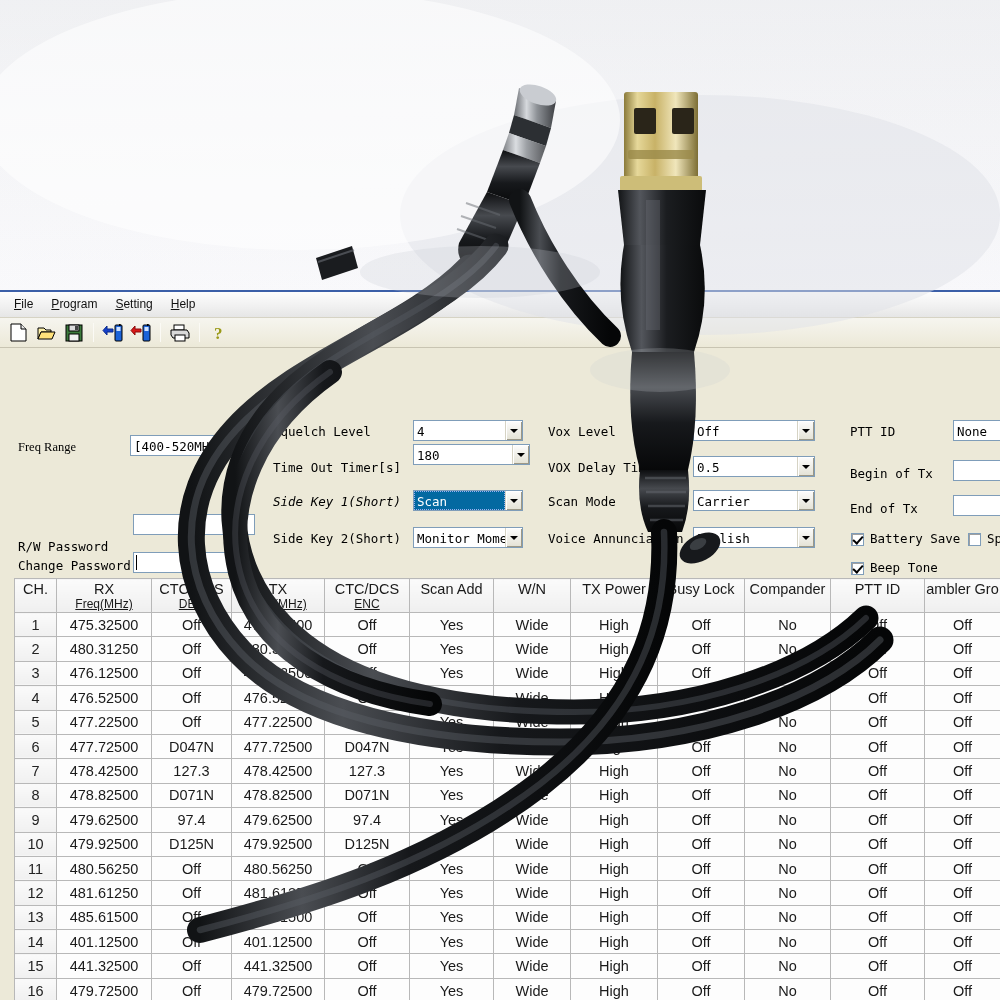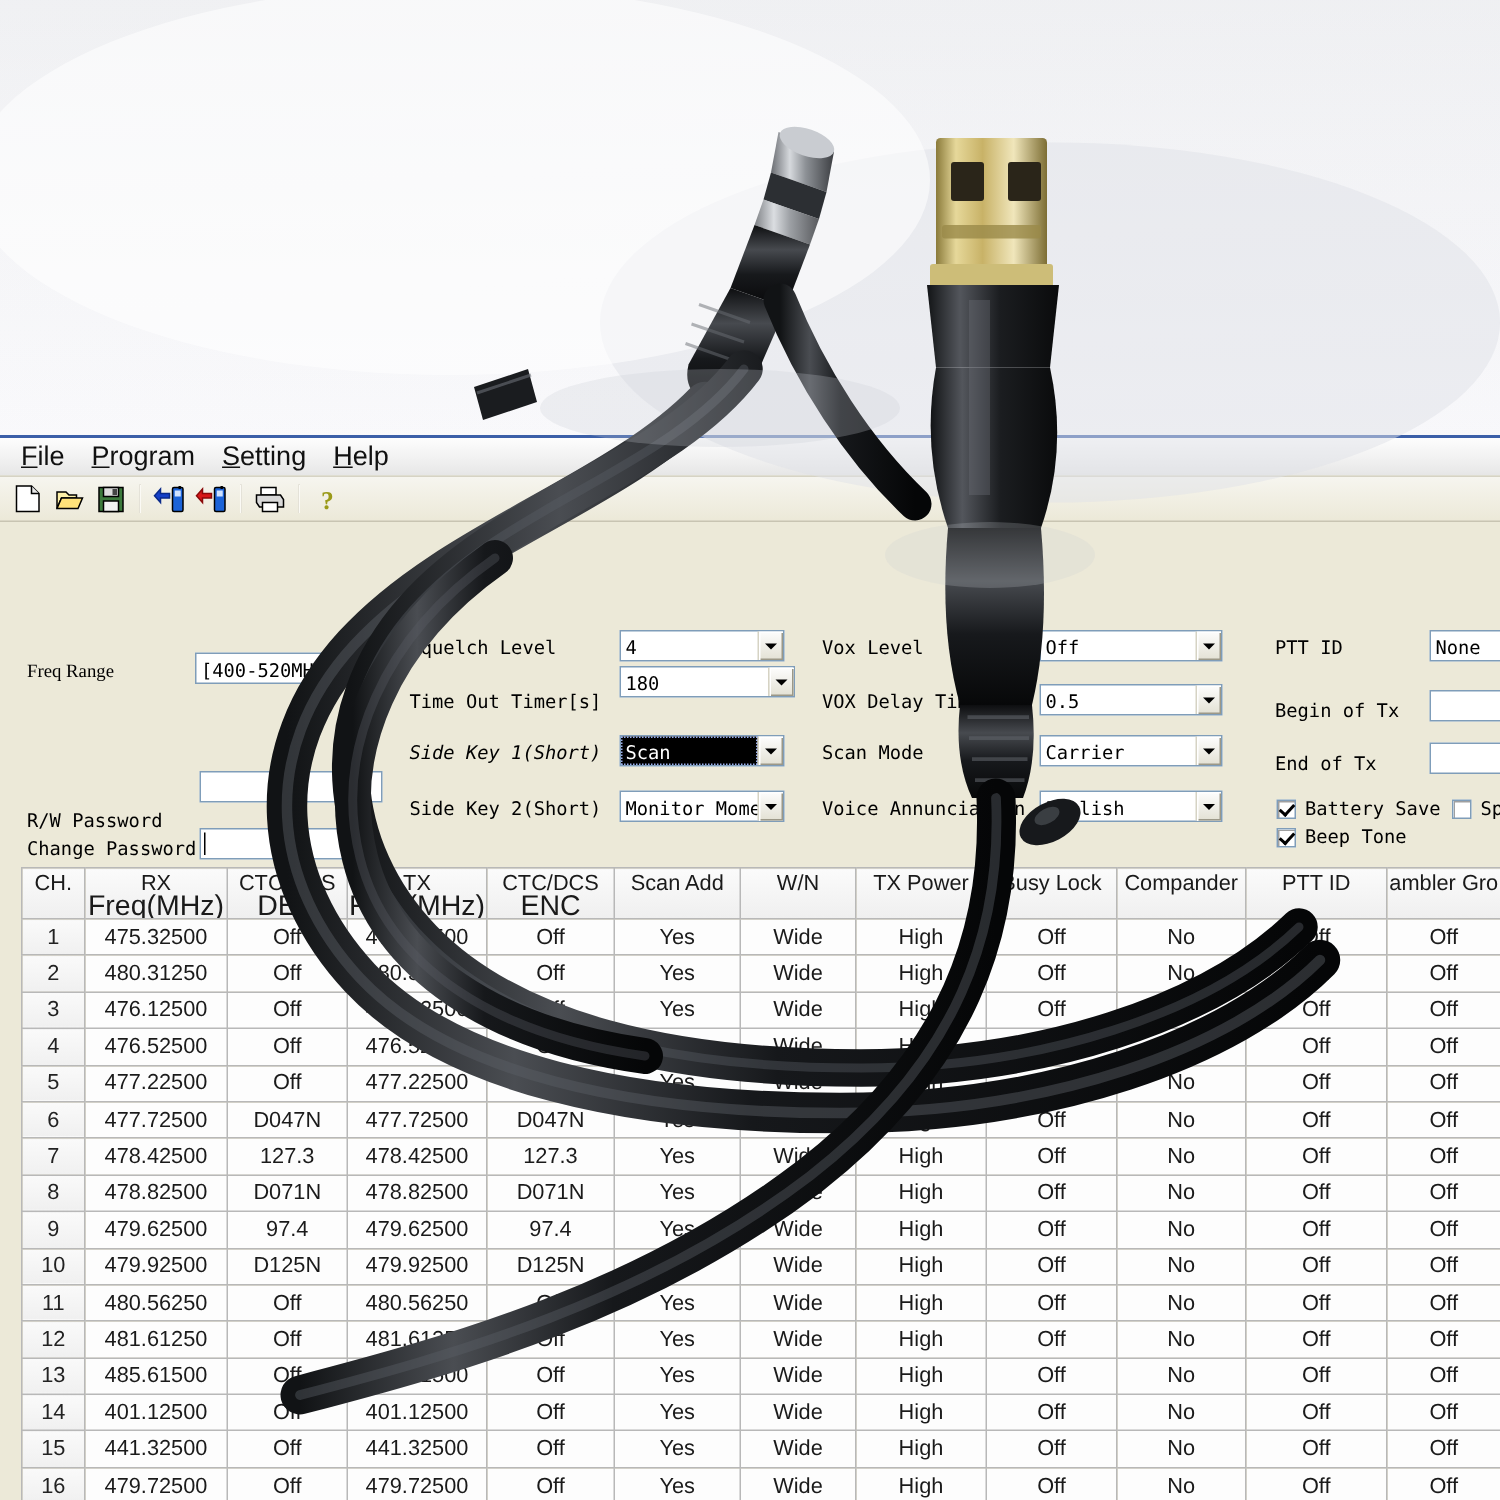--- a/index.html
+++ b/index.html
@@ -24,21 +24,21 @@
     background: #ece9d8;
     border-top: 2px solid #3b5fa8;
     z-index: 2;
   }
 
   
   #menu-bar {
     height: 26px; background: linear-gradient(180deg,#fdfdfd 0%,#f1f1f1 55%,#e6e6e6 100%);
     display: flex; align-items: center; padding-left: 6px;
     border-bottom: 1px solid #d6d3c4;
-    font-size: 18px; color: #111;
+    font-size: 12px; color: #111;
   }
   .menu-item {
     padding: 2px 10px 3px 8px; cursor: default; white-space: nowrap;
     font-family: "Liberation Sans", sans-serif;
   }
   .menu-item .mn { text-decoration: underline; }
 
   
   #toolbar {
     height: 30px; background: linear-gradient(180deg,#f6f5ef 0%,#ece9d8 100%);
@@ -77,21 +77,21 @@
     border: 1px solid #7f9db9;
     display: flex; align-items: stretch;
     font-family: "DejaVu Sans Mono", monospace;
     font-size: 12.5px;
   }
   .combo .val {
     flex: 1; padding: 2px 2px 0 3px; overflow: hidden; white-space: nowrap;
     line-height: 17px;
   }
   .combo.selected .val {
-    background: #000000; color: #ffffff;
+    background: #0369a1; color: #ffffff;
     outline: 1px dotted #9bb0ef; outline-offset: -1px;
   }
   .combo .arrow {
     width: 17px; background: linear-gradient(180deg,#fdfdfd,#e3e1d4);
     border-left: 1px solid #d6d3c4;
     display: flex; align-items: center; justify-content: center;
     box-shadow: inset 1px 1px 0 #ffffff, inset -1px -1px 0 #9c9887;
   }
   .combo .arrow i {
     display: block; width: 0; height: 0;
@@ -131,21 +131,21 @@
   table.grid th, table.grid td {
     border: 1px solid #b8b8b8;
     text-align: center; font-size: 14.5px; color: #1a1a1a;
     height: 24.4px; overflow: hidden; white-space: nowrap;
   }
   table.grid th {
     background: linear-gradient(180deg,#fbfbfb 0%,#efefef 100%);
     font-weight: normal; height: 33px; vertical-align: top;
     padding-top: 3px; line-height: 15px;
   }
-  table.grid th .l2 { display: block; font-size: 19px; }
+  table.grid th .l2 { display: block; font-size: 12px; text-decoration: underline; }
   table.grid td { background: #fdfdfd; }
   table.grid td.ch {
     background: linear-gradient(180deg,#fafafa 0%,#f0f0f0 100%); color: #222;
   }
 
   
   #cable-overlay {
     position: absolute; left: 0; top: 0; width: 1000px; height: 1000px;
     z-index: 9; pointer-events: none;
   }
@@ -310,21 +310,21 @@
     <div class="textbox" style="left:953px; top:147px; width:70px;"></div>
 
     <div class="chk on" style="left:851px; top:183px;">
       <span class="box"></span>
       <span>Battery Save</span>
     </div>
     <div class="chk" style="left:968px; top:183px;">
       <span class="box"></span>
       <span>Sp</span>
     </div>
-    <div class="chk on" style="left:851px; top:202px;">
+    <div class="chk on" style="left:851px; top:212px;">
       <span class="box"></span>
       <span>Beep Tone</span>
     </div>
   </div>
 </div>
 
 <div id="channel-table">
   <table class="grid">
     <colgroup id="cg">
         <col style="width: 42px;">

